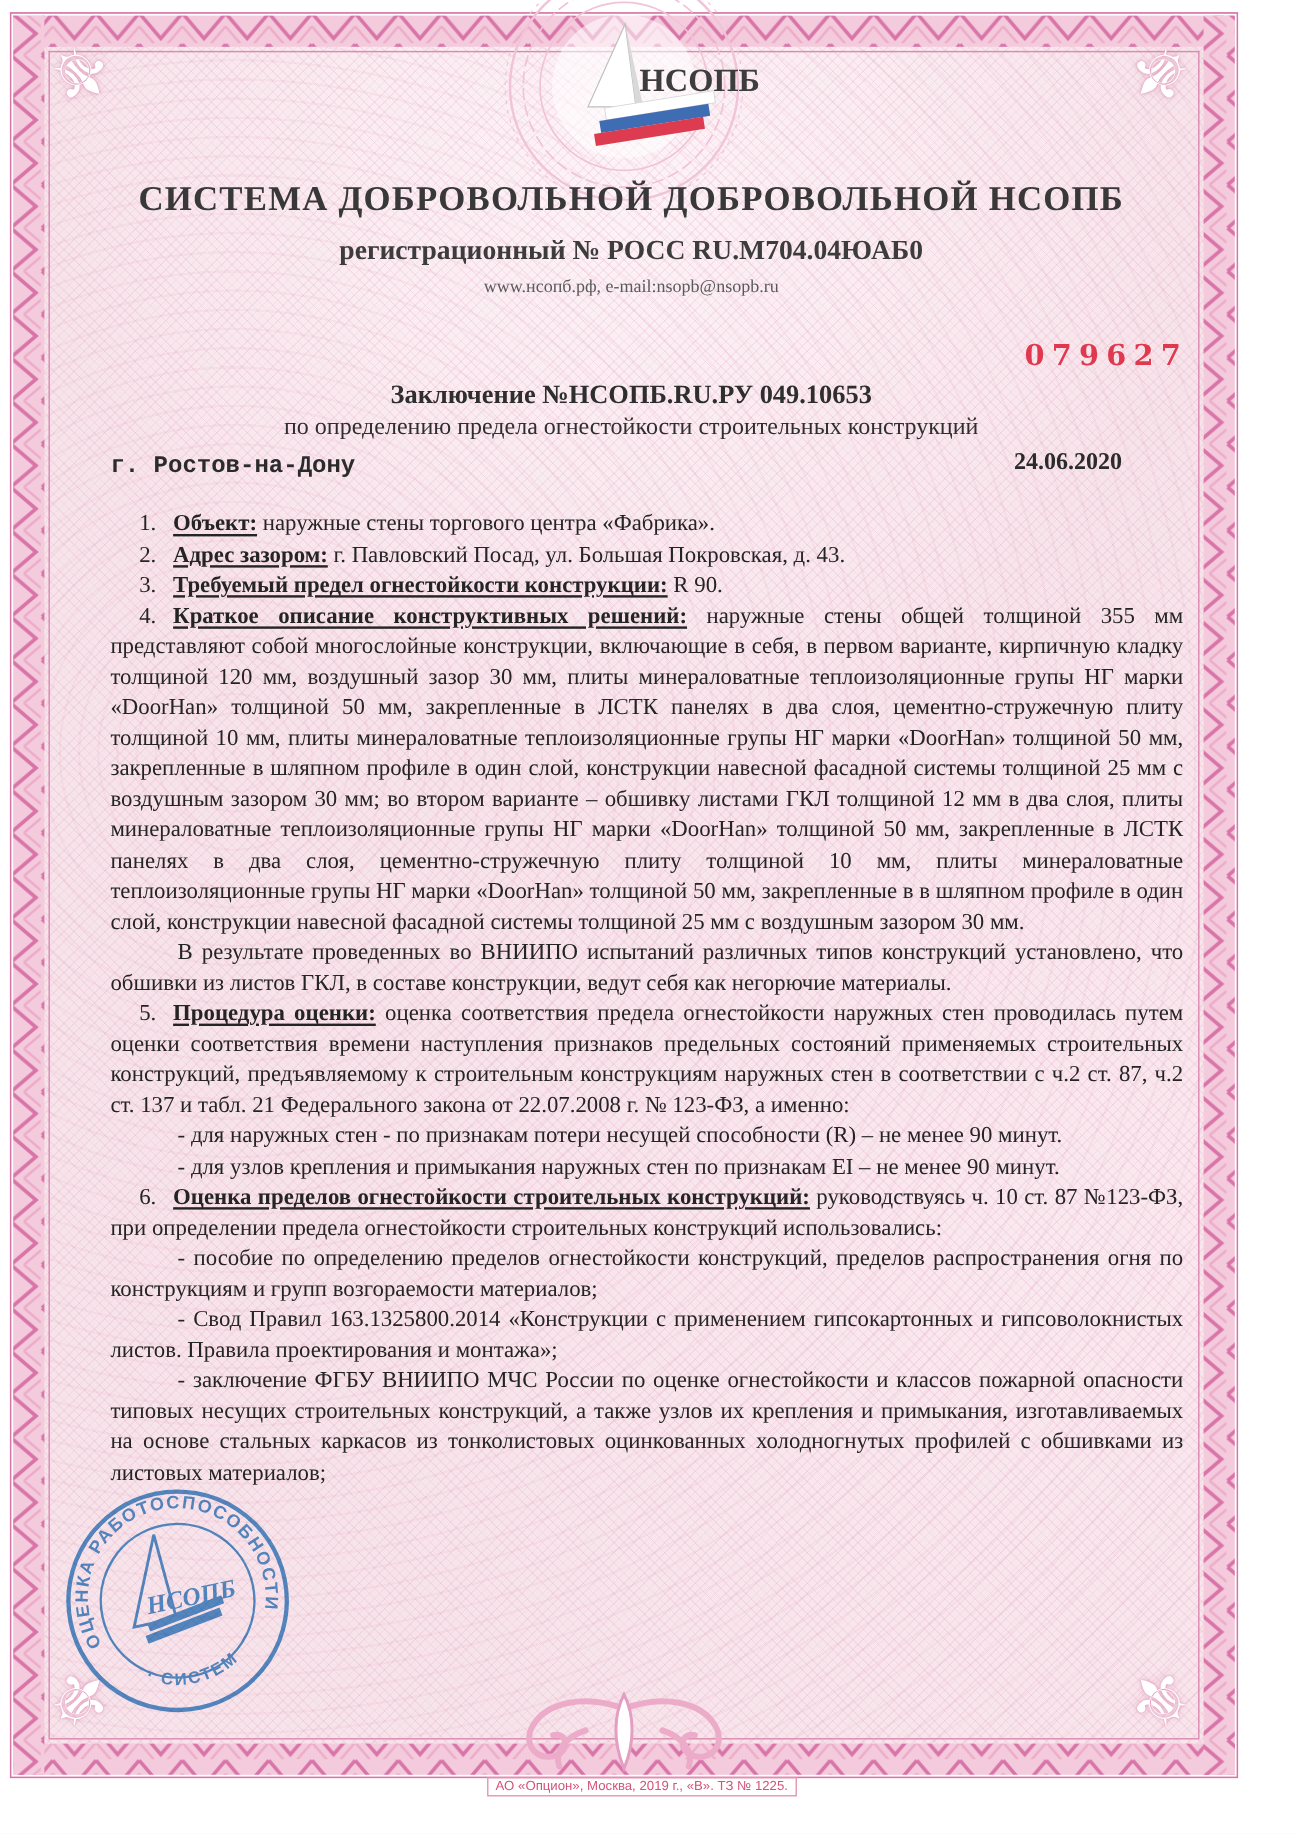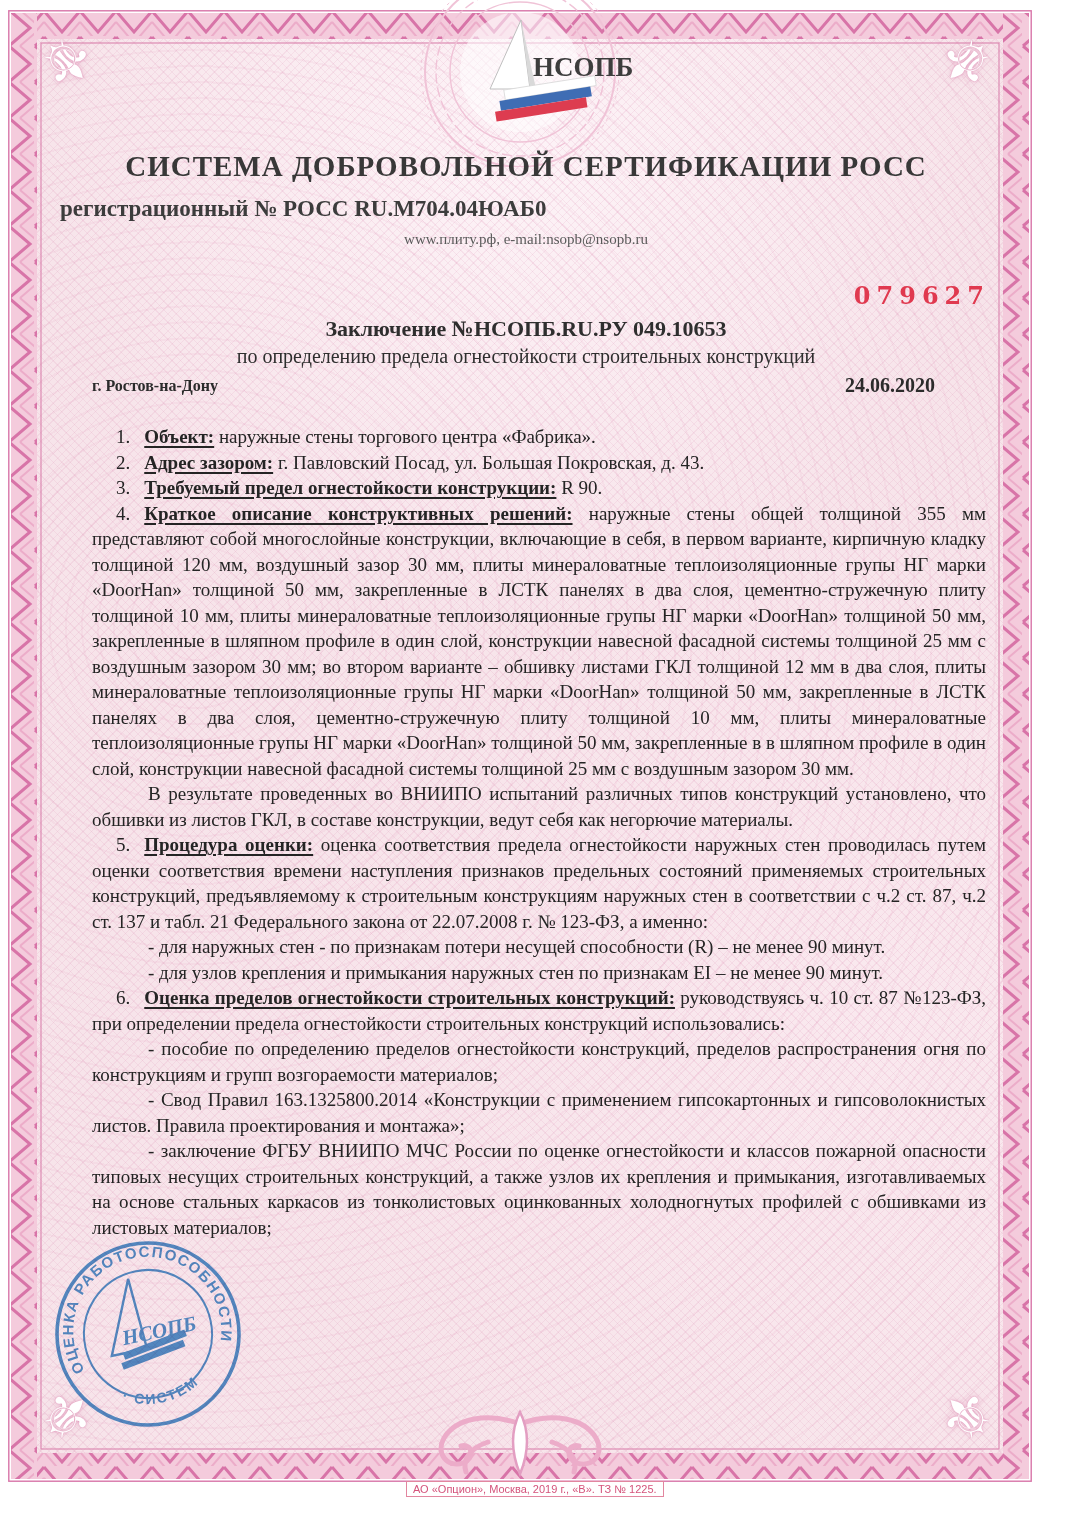--- a/index.html
+++ b/index.html
@@ -23,40 +23,40 @@
     position:absolute;font-family:"DejaVu Sans",sans-serif;font-size:62px;color:#ffffff;
     text-shadow:0 0 2px #dd8ab2, 0 0 6px rgba(221,138,178,.55);line-height:1;z-index:3;
   }
   
   .medallion{position:absolute;left:370px;top:-8px;z-index:2;}
   .hdr-title{
     position:absolute;left:60px;right:88px;top:150px;text-align:center;
     font-size:29px;font-weight:700;letter-spacing:1px;color:#383838;z-index:4;
   }
   .hdr-reg{
-    position:absolute;left:60px;right:88px;top:196px;
+    position:absolute;left:60px;right:88px;top:196px;text-align:center;
     font-size:23px;font-weight:700;color:#3c3c3c;z-index:4;
   }
   .hdr-site{
     position:absolute;left:60px;right:88px;top:231px;text-align:center;
     font-size:15px;color:#5a5a5a;z-index:4;
   }
   .serial{
     position:absolute;right:90px;top:281px;font-family:"DejaVu Serif",serif;
     font-size:24px;font-weight:700;color:#e0394f;letter-spacing:6px;z-index:4;
   }
   .doc-title{
     position:absolute;left:60px;right:88px;top:316px;text-align:center;
     font-size:22px;font-weight:700;color:#2e2e2e;z-index:4;
   }
   .doc-sub{
     position:absolute;left:60px;right:88px;top:345px;text-align:center;
     font-size:20px;color:#2e2e2e;z-index:4;
   }
-  .city{position:absolute;left:92px;top:377px;font-size:16px;font-weight:700;z-index:4;}
+  .city{position:absolute;left:92px;top:377px;font-size:20px;font-weight:700;z-index:4;font-family:Liberation Mono, monospace;}
   .date{position:absolute;right:145px;top:374px;font-size:20px;font-weight:700;z-index:4;}
   
   .content{
     position:absolute;left:92px;top:424px;width:894px;z-index:4;
     font-size:19px;line-height:25.5px;text-align:justify;color:#242424;
   }
   .content p{margin:0;}
   .para{text-indent:24px;}
   .indent2{text-indent:56px;}
   .num{padding-right:14px;}
@@ -115,23 +115,23 @@
     <polygon points="151,28 160,97 166,97" fill="#d9d9d9"></polygon>
     <g transform="rotate(-9 128 100)">
       <rect x="134" y="99" width="92" height="10" fill="#ffffff" stroke="#d8d8d8" stroke-width="0.8"></rect>
       <rect x="128" y="109" width="92" height="10" fill="#3f6db4"></rect>
       <rect x="122" y="119" width="92" height="10" fill="#dd3c50"></rect>
     </g>
     <text x="163" y="84" font-family="Liberation Serif, serif" font-size="27" font-weight="700" fill="#3d3d3d">НСОПБ</text>
   </g>
 </svg>
 
-<div class="hdr-title">СИСТЕМА ДОБРОВОЛЬНОЙ СЕРТИФИКАЦИИ РОСС</div>
+<div class="hdr-title">СИСТЕМА ДОБРОВОЛЬНОЙ ДОБРОВОЛЬНОЙ НСОПБ</div>
 <div class="hdr-reg">регистрационный № РОСС RU.М704.04ЮАБ0</div>
-<div class="hdr-site">www.плиту.рф, e-mail:nsopb@nsopb.ru</div>
+<div class="hdr-site">www.нсопб.рф, e-mail:nsopb@nsopb.ru</div>
 
 <div class="serial">079627</div>
 
 <div class="doc-title">Заключение №НСОПБ.RU.РУ 049.10653</div>
 <div class="doc-sub">по определению предела огнестойкости строительных конструкций</div>
 
 <div class="city">г. Ростов-на-Дону</div>
 <div class="date">24.06.2020</div>
 
 <div class="content">

